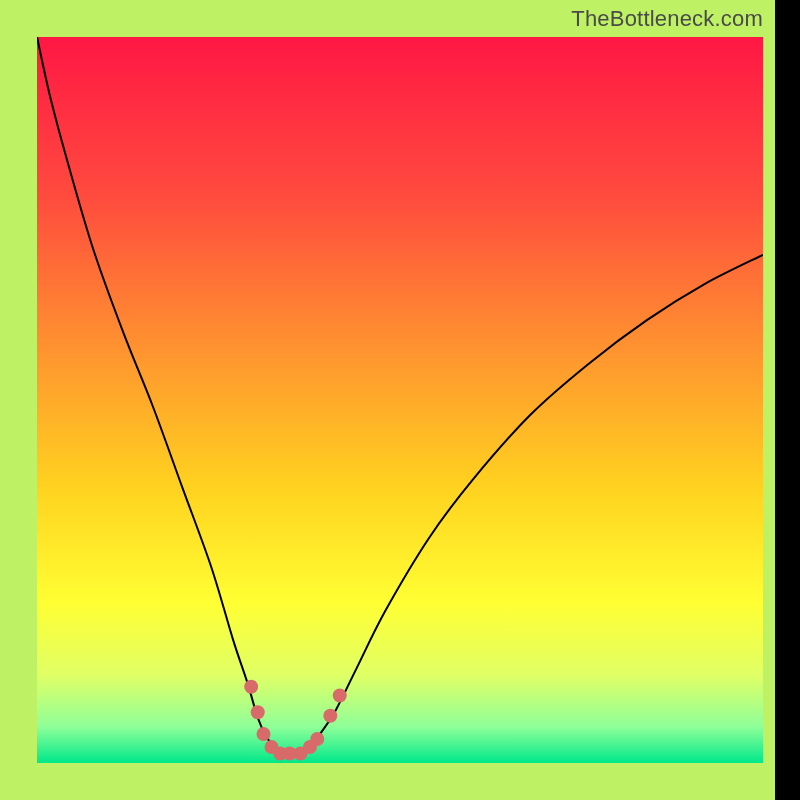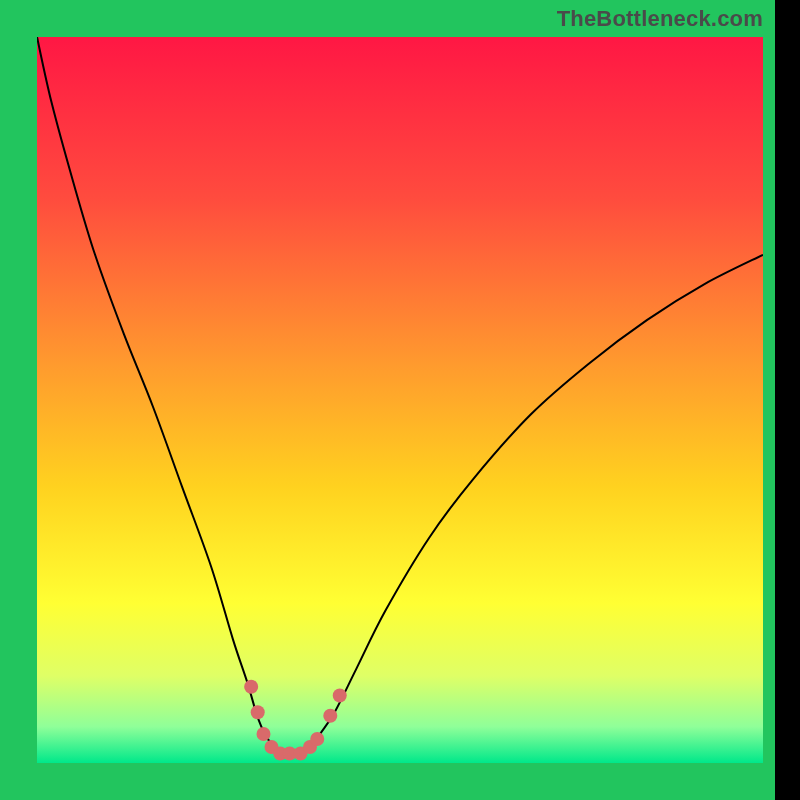--- a/index.html
+++ b/index.html
@@ -8,22 +8,21 @@
     width: 800px;
     height: 800px;
     background: #000000;
     overflow: hidden;
     font-family: Arial, Helvetica, sans-serif;
   }
   .frame {
     position: relative;
     width: 775px;
     height: 800px;
-    background: #22c55e;
-    font-weight: bold;
+    background: #bef264;
   }
   .watermark {
     position: absolute;
     top: 6px;
     right: 12px;
     color: #4a4a4a;
     font-size: 22px;
     letter-spacing: 0.2px;
     font-family: Arial, Helvetica, sans-serif;
     z-index: 10;

